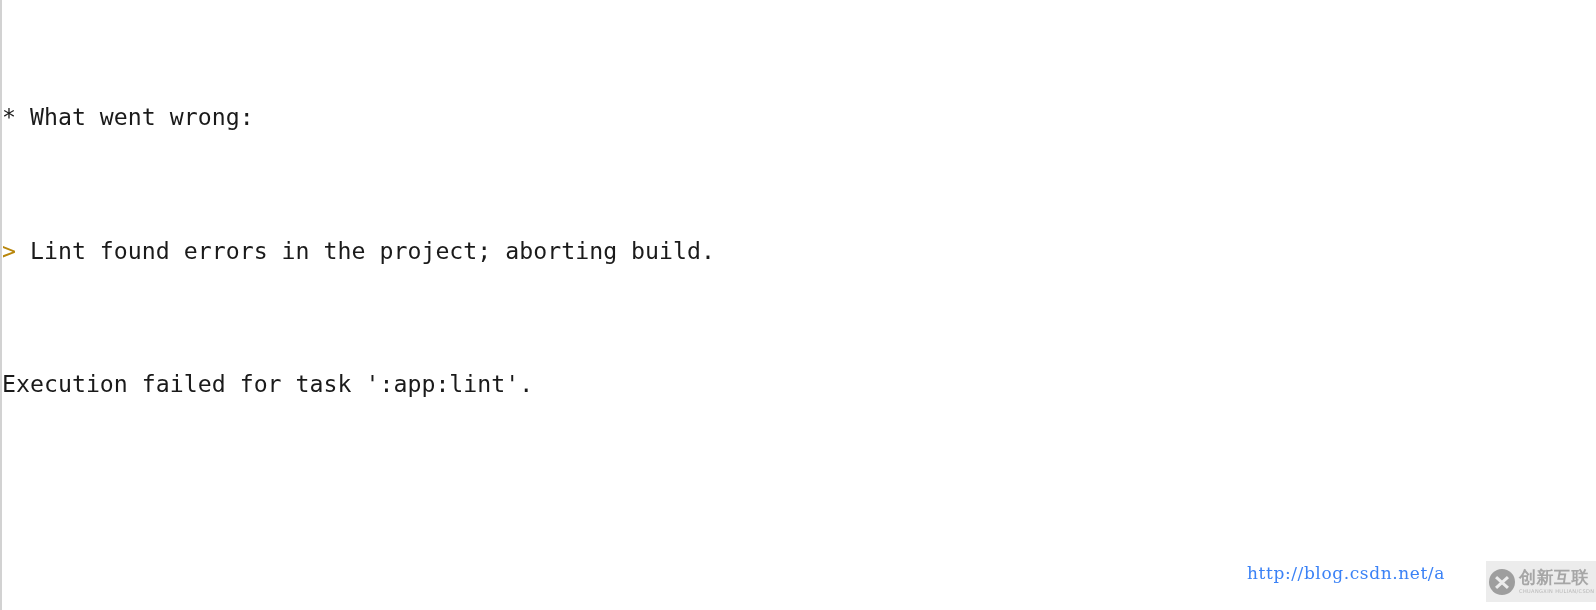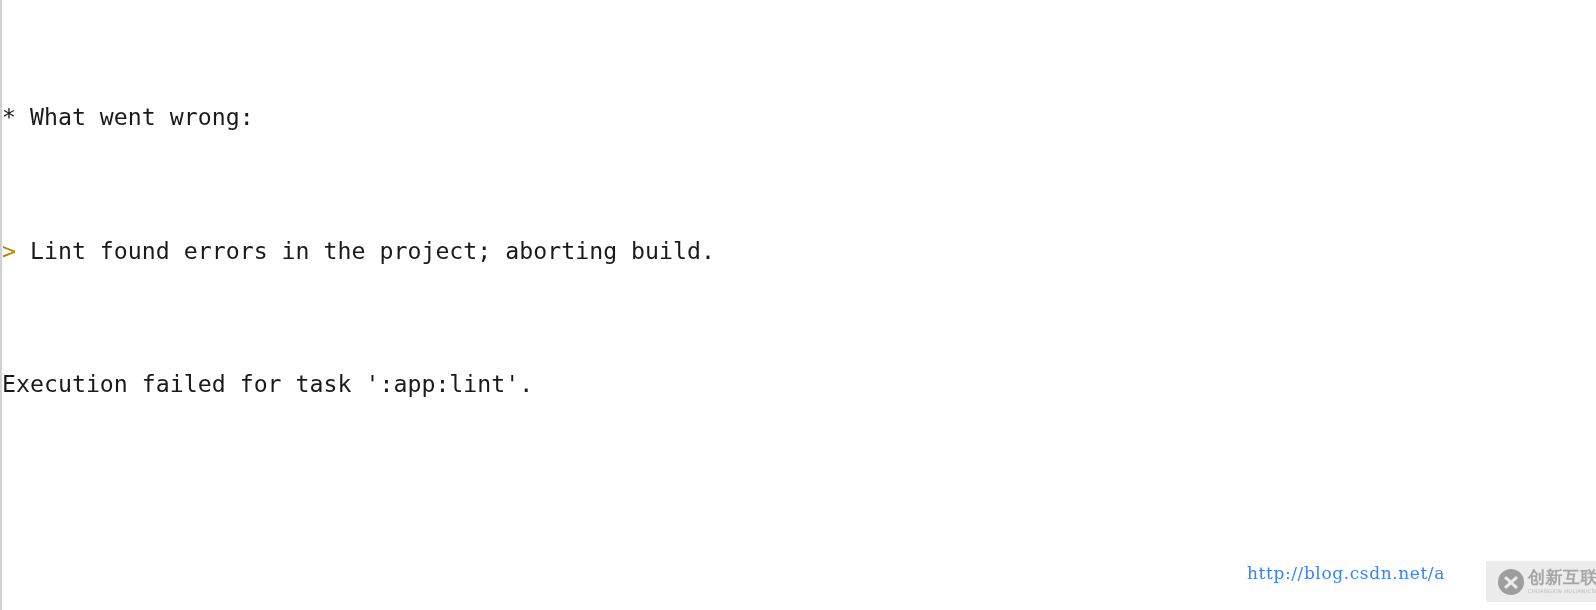--- a/index.html
+++ b/index.html
@@ -68,21 +68,21 @@
   .badge {
     position: absolute;
     left: 1486px;
     top: 561px;
     width: 110px;
     height: 41px;
     background: #ececec;
     display: flex;
     align-items: center;
     gap: 4px;
-    padding-left: 12px;
+    padding-left: 3px;
     box-sizing: border-box;
   }
   .badge-logo {
     width: 26px;
     height: 26px;
     border-radius: 50%;
     background: #9e9e9e;
     position: relative;
     flex: 0 0 auto;
   }

